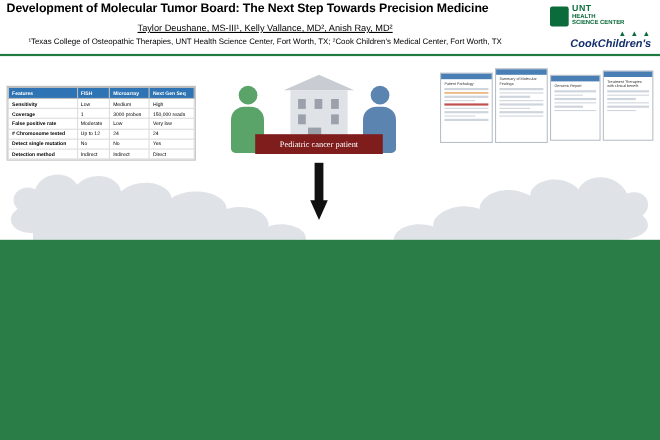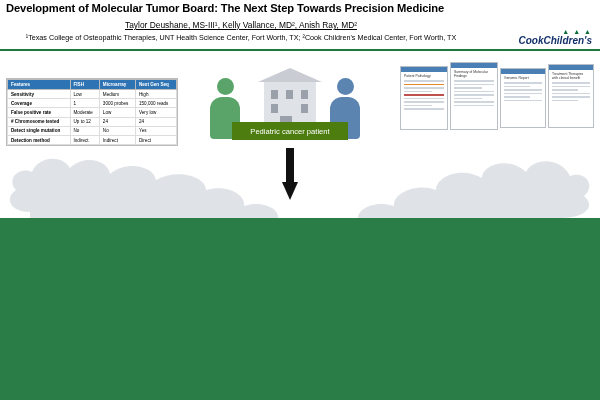--- a/index.html
+++ b/index.html
@@ -37,21 +37,21 @@
   .hosp-roof{position:absolute;left:0;top:0;width:0;height:0;border-left:32px solid transparent;border-right:32px solid transparent;border-bottom:14px solid #c9ccd2;}
   .hosp-body{position:absolute;left:6px;top:14px;width:52px;height:52px;background:#dfe2e7;}
   .hosp-win{position:absolute;width:7px;height:9px;background:#9aa1ab;}
   .hosp-door{position:absolute;left:22px;top:48px;width:12px;height:18px;background:#9aa1ab;}
   .adult{position:absolute;width:30px;height:62px;}
   .adult .head{width:17px;height:17px;border-radius:50%;margin:0 auto;}
   .adult .body{width:30px;height:42px;border-radius:12px 12px 4px 4px;margin-top:2px;}
   .p-green .head,.p-green .body{background:#5aa469;}
   .p-blue .head,.p-blue .body{background:#5b84b1;}
 
-  .caption-pill{position:absolute;left:232px;top:122px;width:116px;height:18px;background:#4d7c0f;color:#fff;font-size:7.6px;display:flex;align-items:center;justify-content:center;}
+  .caption-pill{position:absolute;left:232px;top:122px;width:116px;height:18px;background:#7f1d1d;color:#fff;font-size:7.6px;display:flex;align-items:center;justify-content:center;font-family:Liberation Serif, serif;}
 
   .arrow-down{position:absolute;left:282px;top:148px;width:16px;height:52px;}
   .arrow-down .shaft{position:absolute;left:4px;top:0;width:8px;height:36px;background:#111;}
   .arrow-down .head{position:absolute;left:0;top:34px;width:0;height:0;border-left:8px solid transparent;border-right:8px solid transparent;border-top:18px solid #111;}
 
   .docs{position:absolute;left:400px;top:62px;width:192px;height:86px;}
   .doc{position:absolute;background:#fff;border:1px solid #b9bfc7;}
   .doc .dh{height:5px;background:#4a7fb5;}
   .doc .ln{height:1.5px;background:#cfd5dc;margin:2px 3px;}
   .doc .ln.orange{background:#e08a2e;}
@@ -66,20 +66,28 @@
 </head>
 <body>
 
 <div class="poster">
 
   <div class="header">
     <div class="title">Development of Molecular Tumor Board:  The Next Step Towards Precision Medicine</div>
     <div class="authors">Taylor Deushane, MS-III¹, Kelly Vallance, MD², Anish Ray, MD²</div>
     <div class="affil">¹Texas College of Osteopathic Therapies, UNT Health Science Center, Fort Worth, TX; ²Cook Children's Medical Center, Fort Worth, TX</div>
 
+    <div class="unt">
+      <div class="unt-mark"></div>
+      <div class="unt-txt">
+        <div class="big">UNT</div>
+        <div>HEALTH</div>
+        <div>SCIENCE CENTER</div>
+      </div>
+    </div>
     <div class="cook">
       <div class="cook-dots">▲ ▲ ▲</div>
       <div class="cook-name">CookChildren's</div>
     </div>
     <div class="headrule"></div>
   </div>
 
   <div class="table-box">
     <table>
       <thead>

